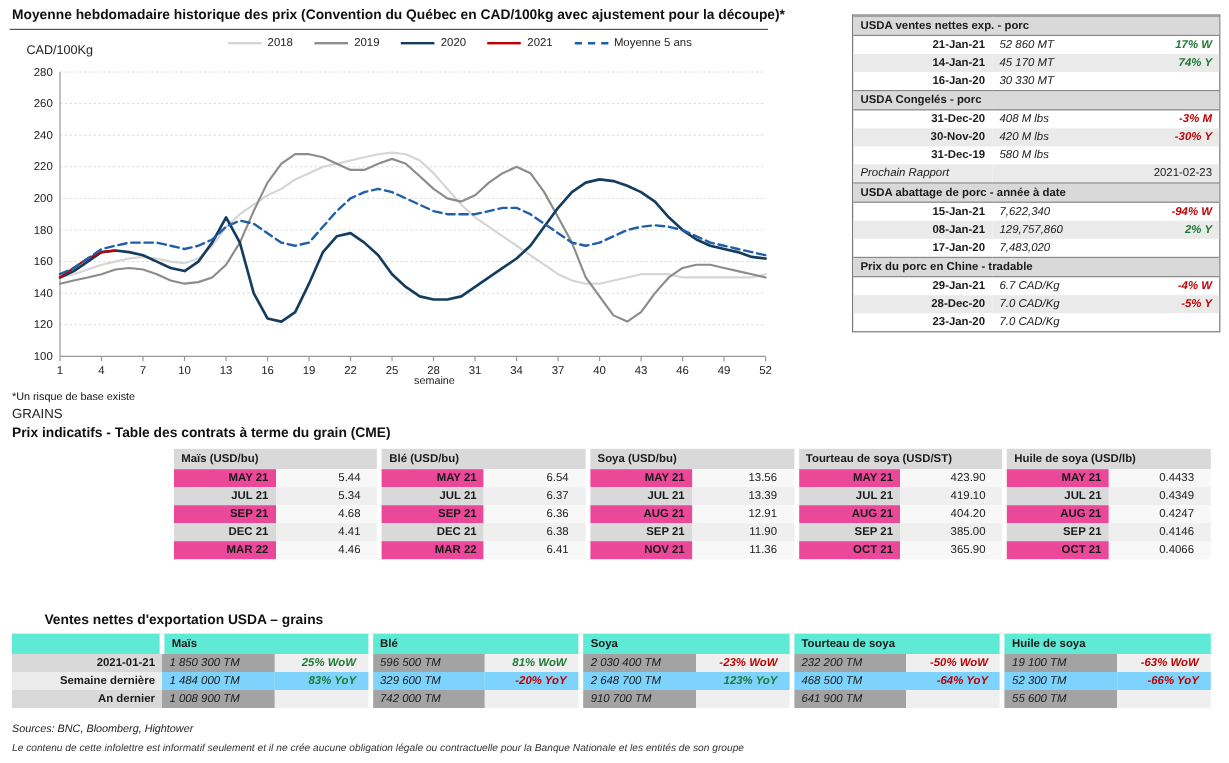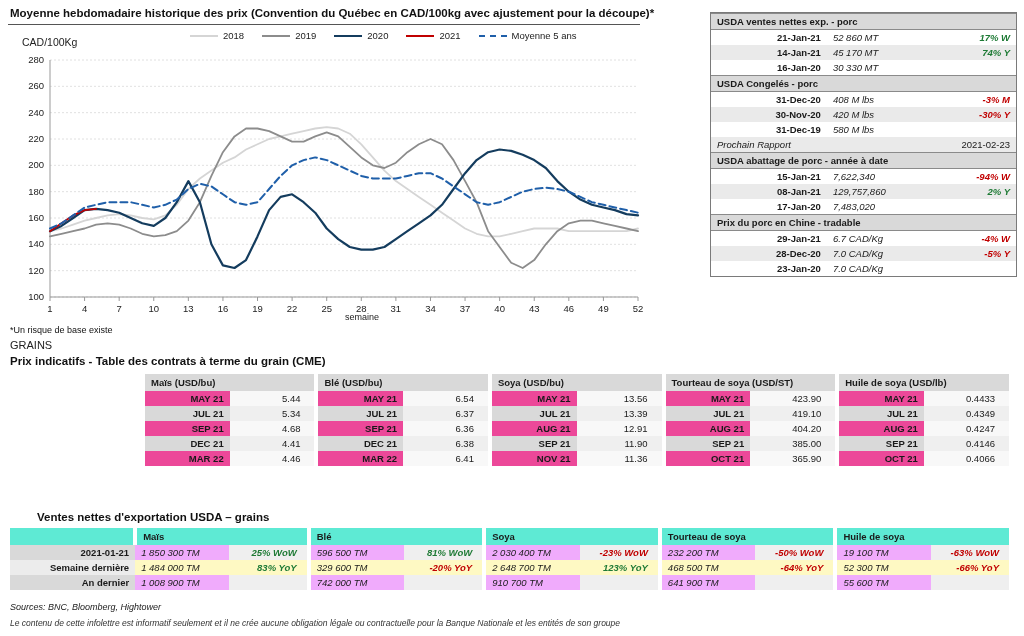--- a/index.html
+++ b/index.html
@@ -56,24 +56,24 @@
   .cme td.v{background:#efefef;text-align:right;width:66px;border-right:4px solid #fff;padding-right:14px;}
   .cme tr.alt td.m{background:#ec4899;}
   .cme tr.alt td.v{background:#f8f8f8;}
 
   .sec-ventes{position:absolute;left:10px;top:511px;font-size:11.5px;font-weight:bold;color:#111;margin-left:27px;}
   .vn{position:absolute;left:10px;top:528px;width:1003px;font-size:9.5px;border-collapse:collapse;}
   .vn th{background:#5eead4;text-align:left;font-weight:bold;padding:3px 6px;border-right:4px solid #fff;}
   .vn th.first{width:130px;}
   .vn td{padding:2px 6px;}
   .vn td.rl{background:#d9d9d9;text-align:right;font-weight:bold;}
-  .vn td.q{background:#f0abfc;font-style:italic;width:98px;}
+  .vn td.q{background:#a3a3a3;font-style:italic;width:98px;}
   .vn td.p{background:#efefef;text-align:right;font-style:italic;font-weight:bold;border-right:4px solid #fff;padding-right:10px;width:72px;}
   .vn tr.alt td.rl{background:#ececec;}
-  .vn tr.alt td.q,.vn tr.alt td.p{background:#fef9c3;}
+  .vn tr.alt td.q,.vn tr.alt td.p{background:#7dd3fc;}
 
   .src{position:absolute;left:10px;top:602px;font-size:9px;font-style:italic;color:#222;}
   .disc{position:absolute;left:10px;top:618px;font-size:8.5px;font-style:italic;color:#333;text-align:right;}
 </style>
 </head>
 <body>
 
 <div class="title-main">Moyenne hebdomadaire historique des prix (Convention du Québec en CAD/100kg avec ajustement pour la découpe)*</div>
 <div class="title-underline"></div>
 <div class="axis-unit">CAD/100Kg</div>

